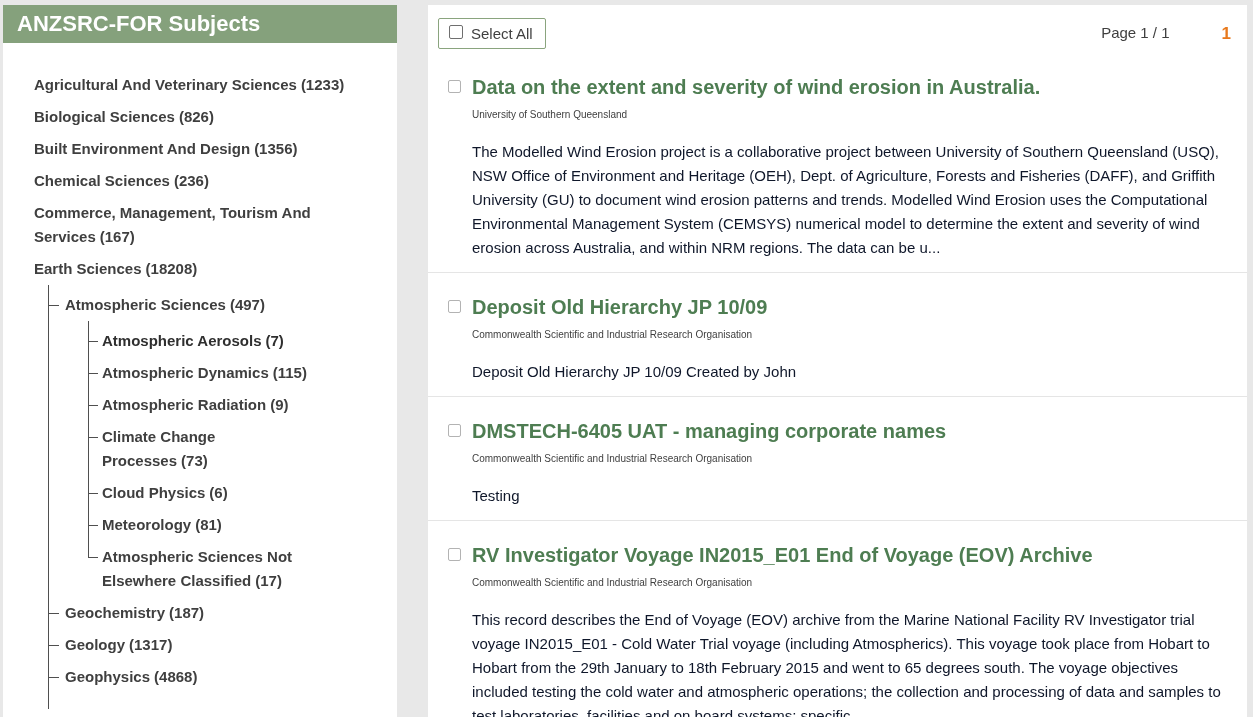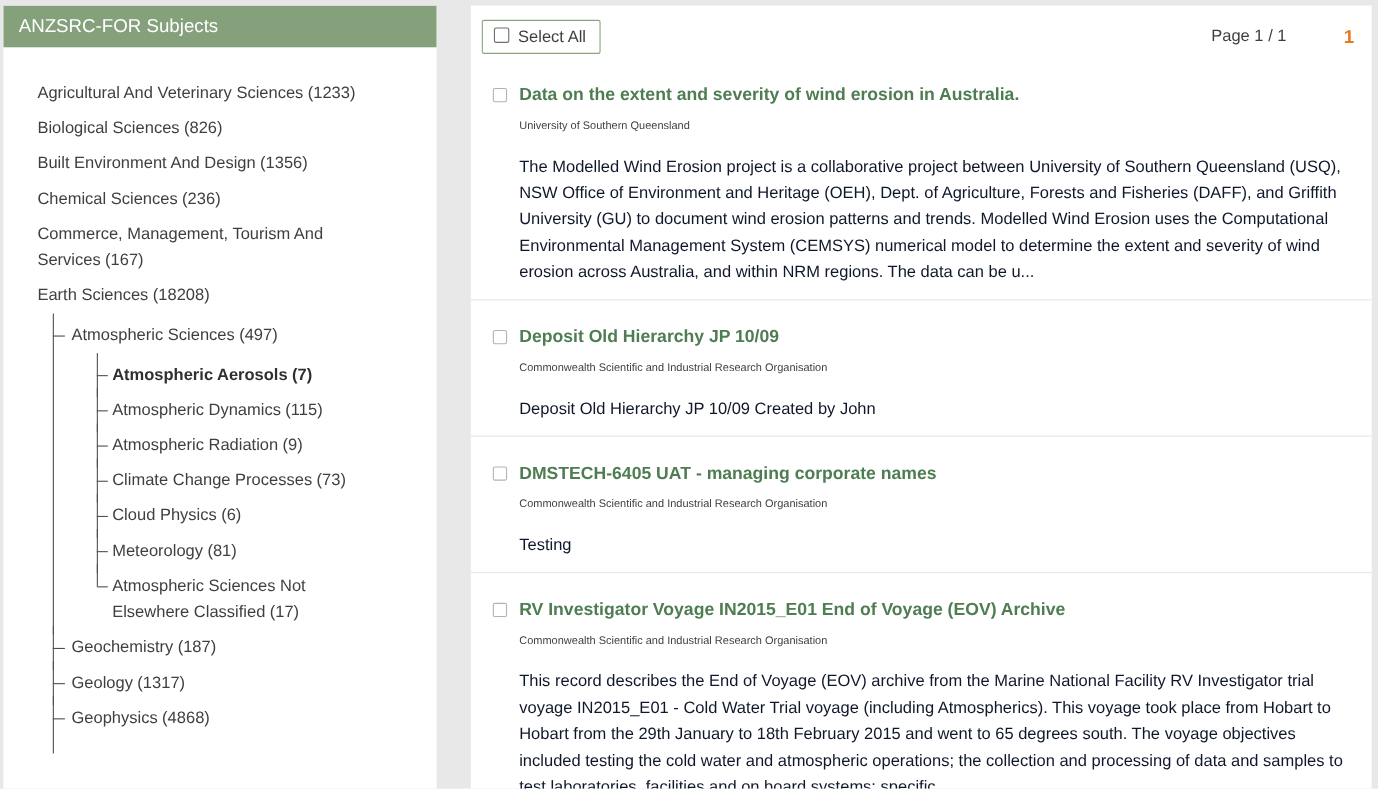--- a/index.html
+++ b/index.html
@@ -15,33 +15,33 @@
   .facet-panel {
     position: absolute;
     left: 3px; top: 5px; bottom: 0;
     width: 394px;
     background: #ffffff;
     overflow: hidden;
   }
   .facet-header {
     background: #85a17c;
     color: #ffffff;
-    font-weight: 400;
-    font-size: 17px;
+    font-weight: 700;
+    font-size: 22px;
     height: 38px;
     line-height: 38px;
     padding-left: 14px;
   }
   .facet-list {
     list-style: none;
     padding: 26px 0 0 31px;
     font-size: 15px;
   }
   .facet-list > li { padding: 4px 28px 4px 0; line-height: 24px; }
-  .facet-list a { color: #3f3f3f; text-decoration: none; cursor: pointer; }
+  .facet-list a { color: #3f3f3f; text-decoration: none; cursor: pointer; font-weight: bold; }
   .cnt { margin-left: 4px; }
 
   .tree { list-style: none; }
   .lvl1 { margin: 8px 0 -4px 14px; }
   .lvl1 > li { position: relative; padding: 4px 20px 4px 17px; line-height: 24px; }
   .lvl1 > li::before {
     content: ""; position: absolute; left: 0; top: -4px; bottom: -4px;
     border-left: 1px solid #4f4f4f;
   }
   .lvl1 > li::after {
@@ -118,21 +118,21 @@
     border: 1px solid #b3b3b3;
     border-radius: 2px;
     background: #fff;
     margin: 6px 11px 0 0;
     cursor: pointer;
   }
   .result-body { flex: 1; min-width: 0; }
   .result-title {
     display: inline-block;
     color: #4e7d52;
-    font-size: 16px;
+    font-size: 20px;
     font-weight: 700;
     line-height: 26px;
     text-decoration: none;
     cursor: pointer;
   }
   .result-org { font-size: 10px; color: #3f3f3f; margin-top: 6px; line-height: 17px; }
   .result-desc {
     font-size: 15px;
     color: #0f172a;
     line-height: 24px;

